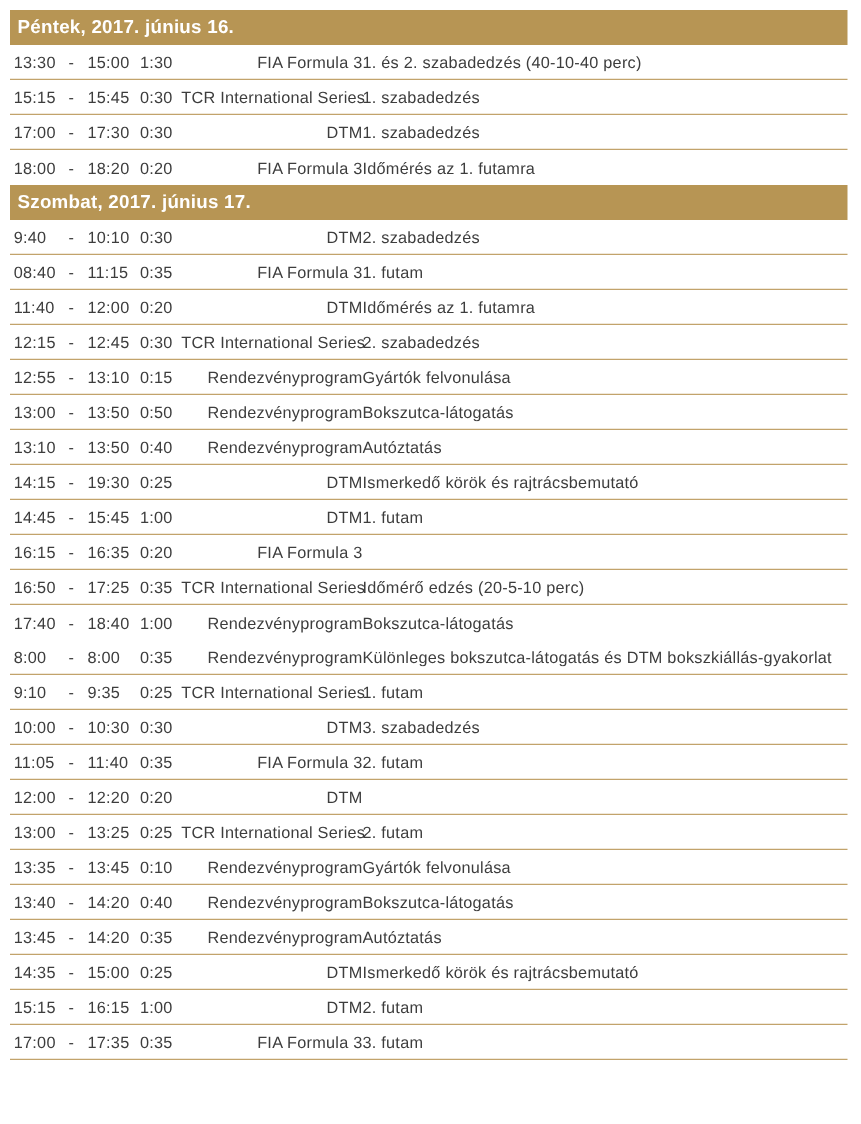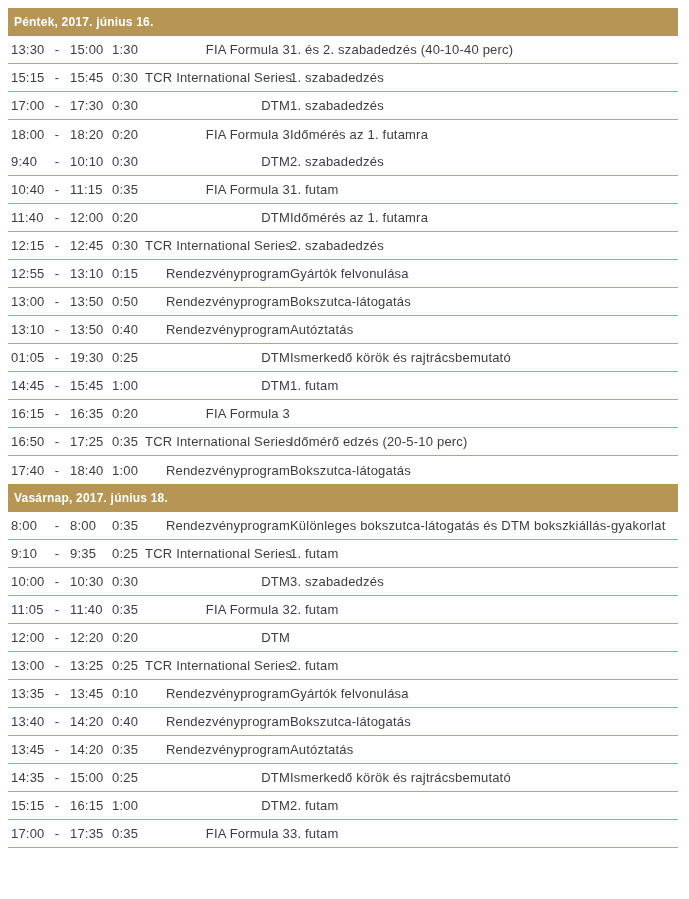--- a/index.html
+++ b/index.html
@@ -17,21 +17,21 @@
   .wrap {
     margin: 8px 0 0 8px;
     width: 670px;
   }
   .day-header {
     height: 28px;
     line-height: 28px;
     background: var(--accent, #b79554);
     color: var(--header-text, #ffffff);
     font-weight: bold;
-    font-size: 12px;
+    font-size: 15px;
     padding-left: 6px;
     letter-spacing: 0.2px;
     box-sizing: border-box;
   }
   .row {
     display: flex;
     align-items: center;
     height: 28px;
     box-sizing: border-box;
     border-bottom: 1px solid var(--line, #c2a36b);
@@ -93,32 +93,35 @@
     <span class="c c-dash">-</span>
     <span class="c c-end">18:20</span>
     <span class="c c-dur">0:20</span>
     <span class="c c-series">FIA Formula 3</span>
     <span class="c c-desc">Időmérés az 1. futamra</span>
   </div>
 </div>
   </section>
 
   <section class="day">
+    <header class="day-header">
+      <span>Szombat, 2017. június 17.</span>
+    </header>
     <div class="rows">
   <div class="row">
     <span class="c c-start">9:40</span>
     <span class="c c-dash">-</span>
     <span class="c c-end">10:10</span>
     <span class="c c-dur">0:30</span>
     <span class="c c-series">DTM</span>
     <span class="c c-desc">2. szabadedzés</span>
   </div>
 
   <div class="row">
-    <span class="c c-start">10:40</span>
+    <span class="c c-start">08:40</span>
     <span class="c c-dash">-</span>
     <span class="c c-end">11:15</span>
     <span class="c c-dur">0:35</span>
     <span class="c c-series">FIA Formula 3</span>
     <span class="c c-desc">1. futam</span>
   </div>
 
   <div class="row">
     <span class="c c-start">11:40</span>
     <span class="c c-dash">-</span>
@@ -158,21 +161,21 @@
   <div class="row">
     <span class="c c-start">13:10</span>
     <span class="c c-dash">-</span>
     <span class="c c-end">13:50</span>
     <span class="c c-dur">0:40</span>
     <span class="c c-series">Rendezvényprogram</span>
     <span class="c c-desc">Autóztatás</span>
   </div>
 
   <div class="row">
-    <span class="c c-start">01:05</span>
+    <span class="c c-start">14:15</span>
     <span class="c c-dash">-</span>
     <span class="c c-end">19:30</span>
     <span class="c c-dur">0:25</span>
     <span class="c c-series">DTM</span>
     <span class="c c-desc">Ismerkedő körök és rajtrácsbemutató</span>
   </div>
 
   <div class="row">
     <span class="c c-start">14:45</span>
     <span class="c c-dash">-</span>
@@ -204,23 +207,20 @@
     <span class="c c-dash">-</span>
     <span class="c c-end">18:40</span>
     <span class="c c-dur">1:00</span>
     <span class="c c-series">Rendezvényprogram</span>
     <span class="c c-desc">Bokszutca-látogatás</span>
   </div>
 </div>
   </section>
 
   <section class="day">
-    <header class="day-header">
-      <span>Vasárnap, 2017. június 18.</span>
-    </header>
     <div class="rows">
   <div class="row">
     <span class="c c-start">8:00</span>
     <span class="c c-dash">-</span>
     <span class="c c-end">8:00</span>
     <span class="c c-dur">0:35</span>
     <span class="c c-series">Rendezvényprogram</span>
     <span class="c c-desc">Különleges bokszutca-látogatás és DTM bokszkiállás-gyakorlat</span>
   </div>
 

